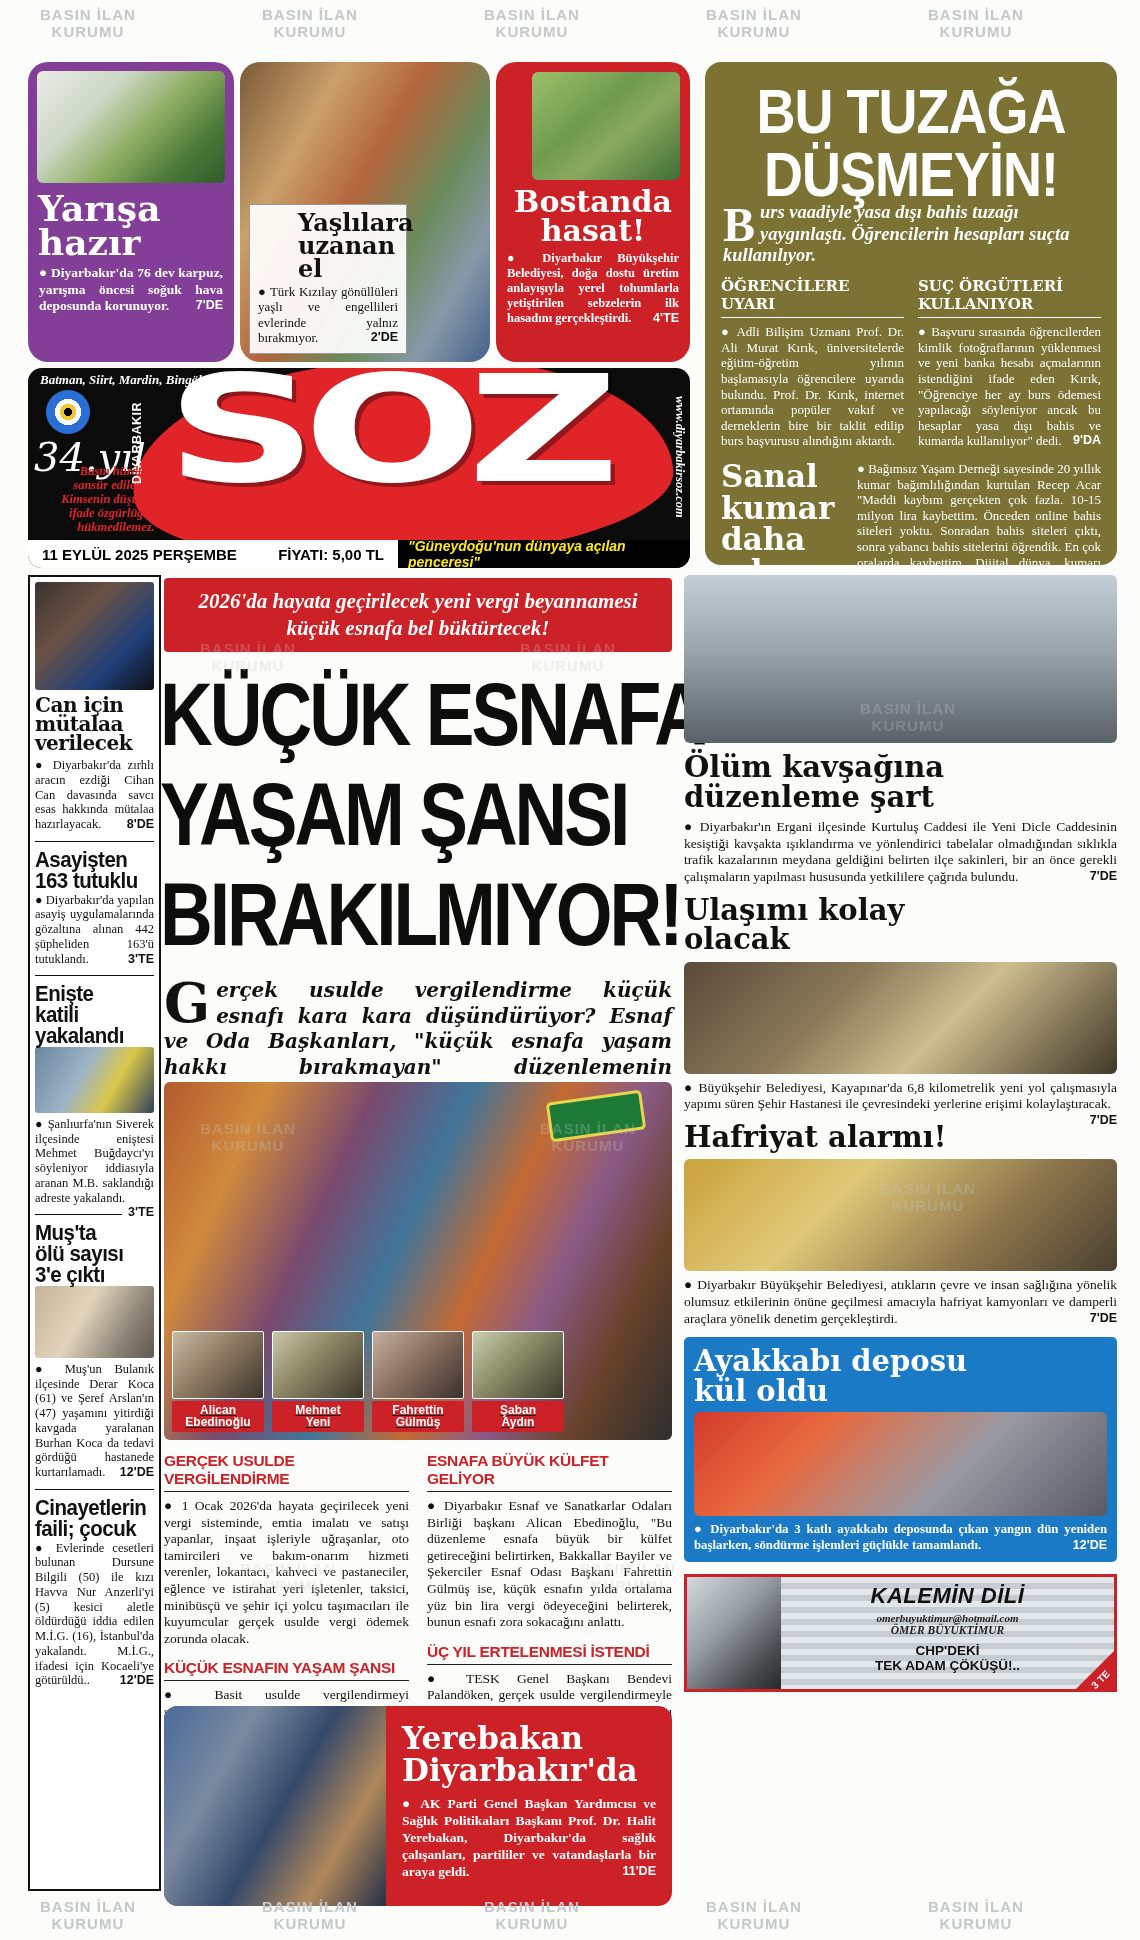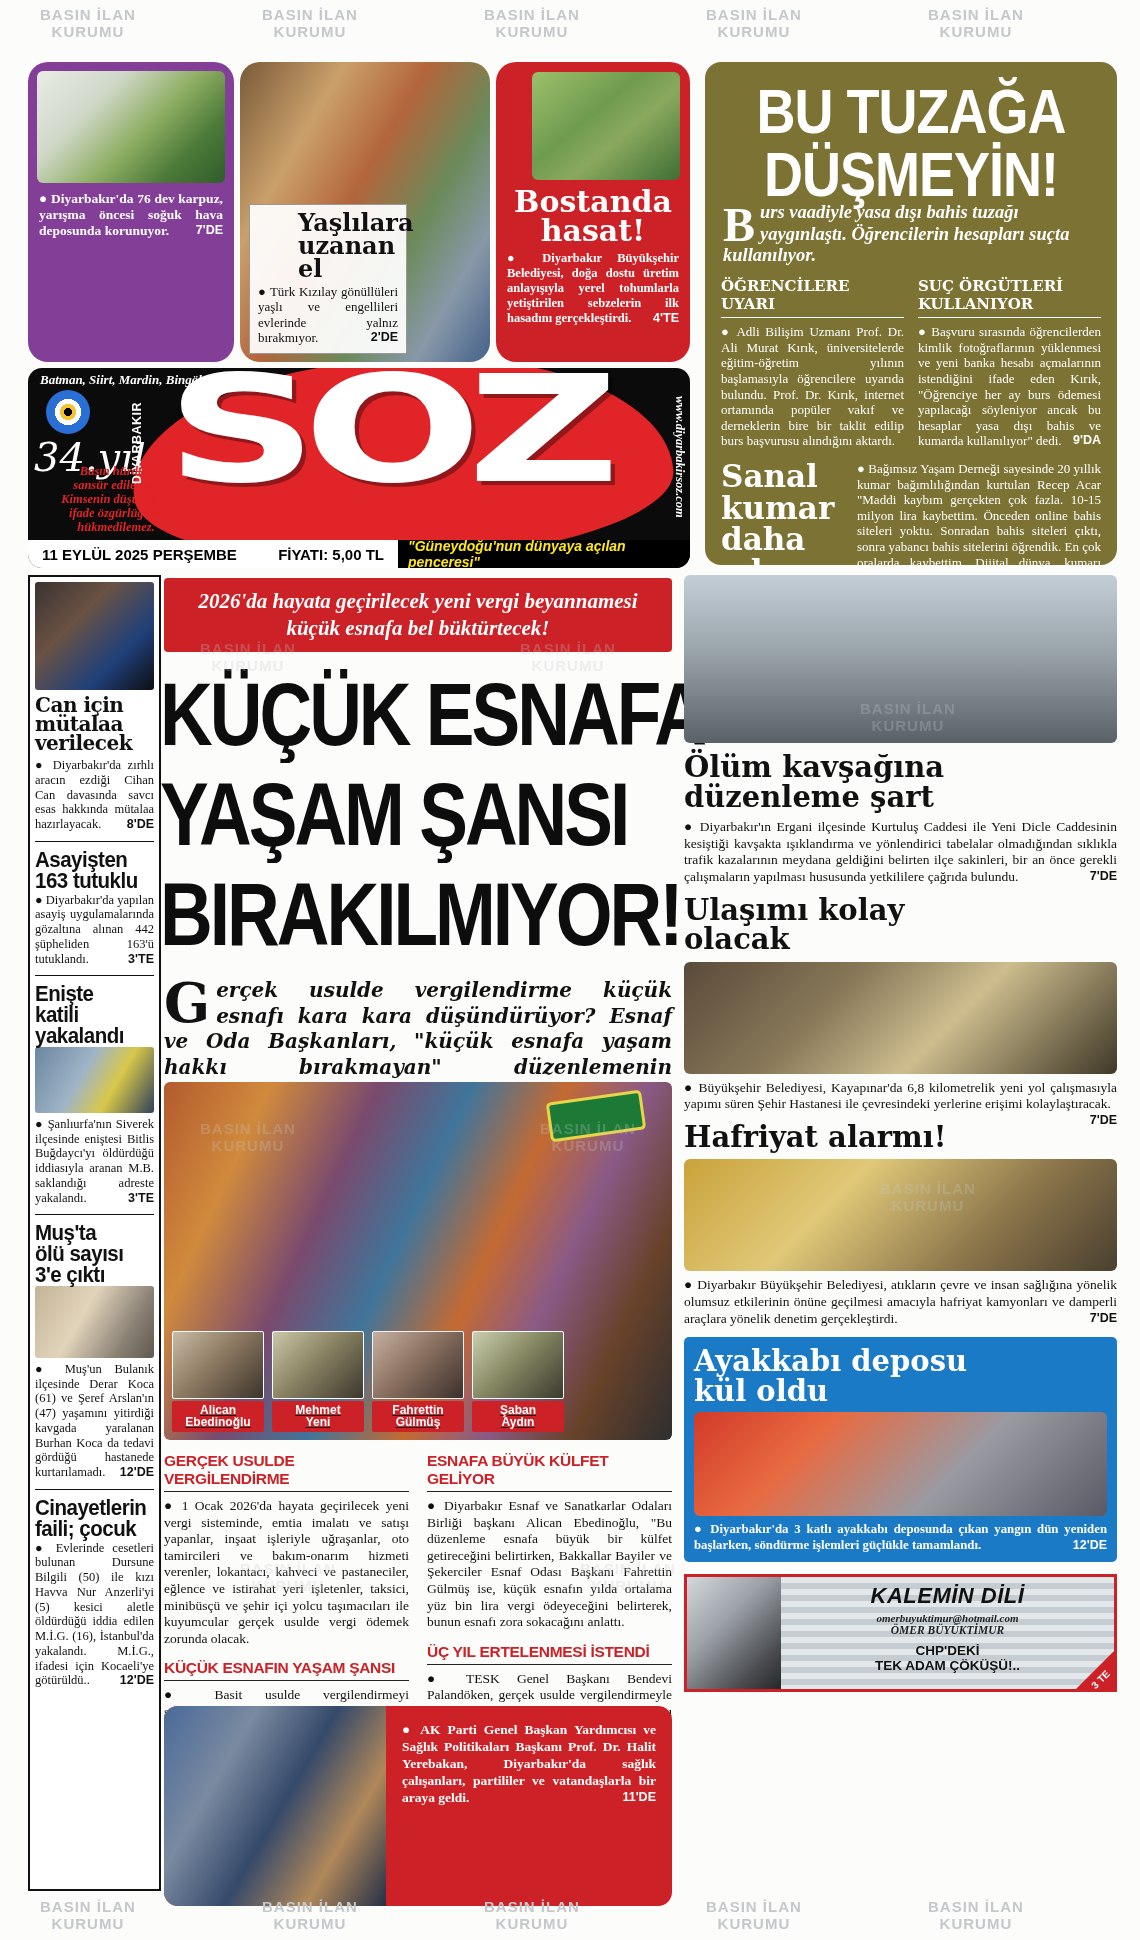--- a/index.html
+++ b/index.html
@@ -196,20 +196,22 @@
 KURUMU</span>
   <span class="wm" style="left:484px;top:1898px">BASIN İLAN
 KURUMU</span>
   <span class="wm" style="left:706px;top:1898px">BASIN İLAN
 KURUMU</span>
   <span class="wm" style="left:928px;top:1898px">BASIN İLAN
 KURUMU</span>
 
   <div class="card" id="card-yarisa">
     <div class="photo"></div>
+    <div class="card-title">Yarışa
+hazır</div>
     <p class="card-body">
       <span>● Diyarbakır'da 76 dev karpuz, yarışma öncesi soğuk hava deposunda korunuyor.</span>
       <b class="pg">7'DE</b>
     </p>
   </div>
 
   <div class="card" id="card-yaslilara">
     <div class="overlay">
       <div class="card-title">Yaşlılara
 uzanan el</div>
@@ -298,21 +300,21 @@
     <p class="sb-body">
       <span>● Diyarbakır'da yapılan asayiş uygulamalarında gözaltına alınan 442 şüpheliden 163'ü tutuklandı.</span>
       <b class="pg">3'TE</b>
     </p>
     <hr class="sb-rule">
     <div class="sb-title">Enişte
 katili
 yakalandı</div>
     <div class="sb-photo p2"></div>
     <p class="sb-body">
-      <span>● Şanlıurfa'nın Siverek ilçesinde eniştesi Bitlis Buğdaycı'yı öldürdüğü iddiasıyla aranan M.B. saklandığı adreste yakalandı.</span>
+      <span>● Şanlıurfa'nın Siverek ilçesinde eniştesi Mehmet Buğdaycı'yı söyleniyor iddiasıyla aranan M.B. saklandığı adreste yakalandı.</span>
       <b class="pg">3'TE</b>
     </p>
     <hr class="sb-rule">
     <div class="sb-title">Muş'ta
 ölü sayısı
 3'e çıktı</div>
     <div class="sb-photo p3"></div>
     <p class="sb-body">
       <span>● Muş'un Bulanık ilçesinde Derar Koca (61) ve Şeref Arslan'ın (47) yaşamını yitirdiği kavgada yaralanan Burhan Koca da tedavi gördüğü hastanede kurtarılamadı.</span>
       <b class="pg">12'DE</b>
@@ -385,20 +387,22 @@
       <p class="art-body">
         <span>● TESK Genel Başkanı Bendevi Palandöken, gerçek usulde vergilendirmeyle e-fatura, e-defter gibi uygulamaların zorunlu hale geleceğini ifade ederek, "Esnafımızın büyük kısmı henüz bu altyapıya erişemedi. Özellikle yaşı ilerlemiş veya dijital okuryazarlığı olmayan esnafımız açısından bu süreç büyük bir uyum sorunu yaratacak." değerlendirmesinde bulundu.</span>
         <b class="pg">9'DA</b>
       </p>
     </div>
   </div>
 
   <div id="yerebakan">
     <div class="yb-photo"></div>
     <div class="yb-text">
+      <div class="yb-title">Yerebakan
+Diyarbakır'da</div>
       <p class="yb-body">
         <span>● AK Parti Genel Başkan Yardımcısı ve Sağlık Politikaları Başkanı Prof. Dr. Halit Yerebakan, Diyarbakır'da sağlık çalışanları, partililer ve vatandaşlarla bir araya geldi.</span>
         <b class="pg">11'DE</b>
       </p>
     </div>
   </div>
 
   <div id="rightcol">
     <div class="rc-photo p1"></div>
     <div class="rc-head">Ölüm kavşağına

